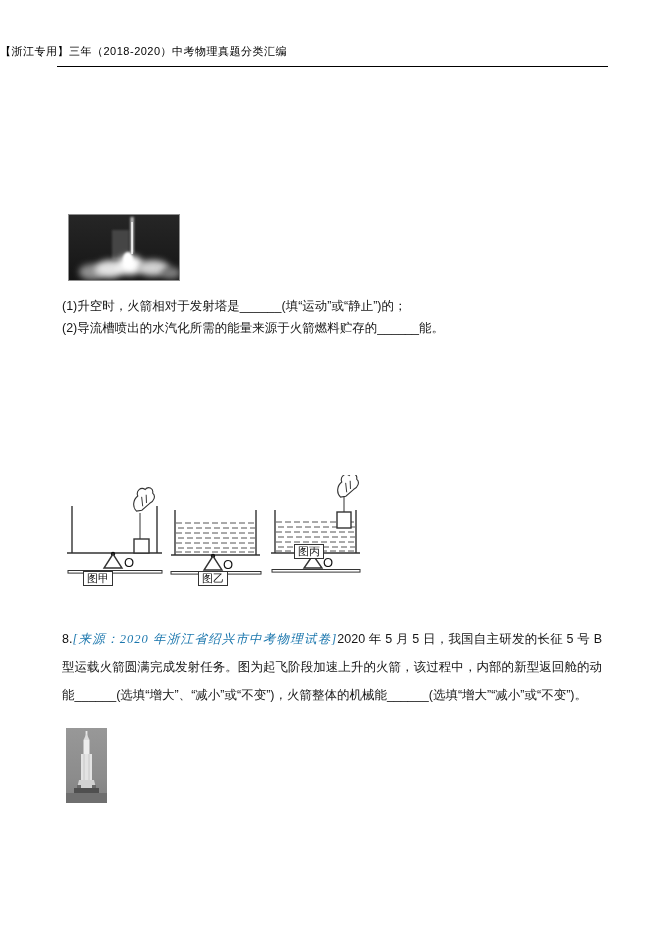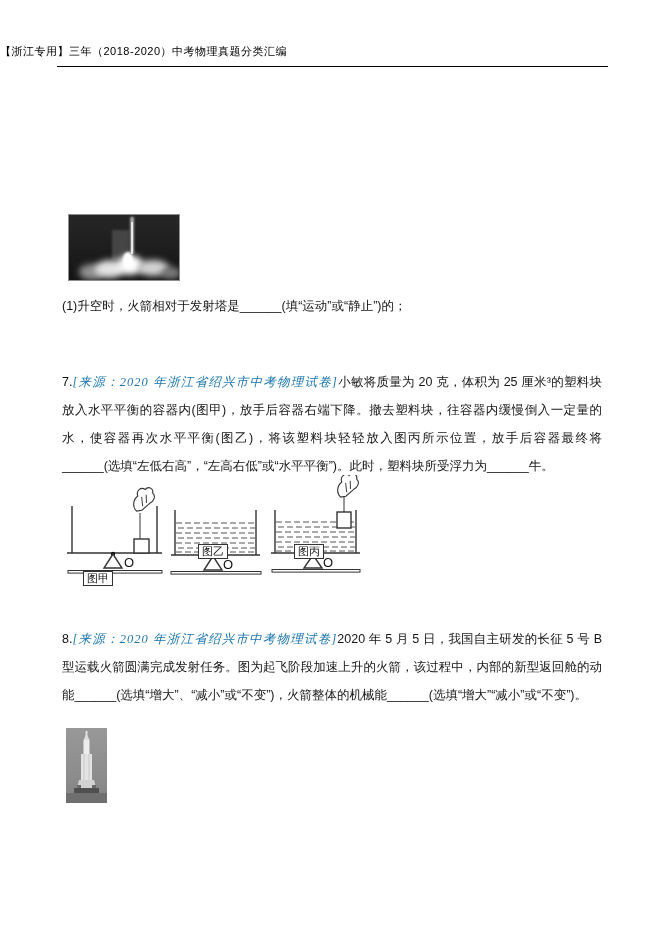--- a/index.html
+++ b/index.html
@@ -72,24 +72,22 @@
     <ellipse cx="24" cy="58" rx="13" ry="8" fill="#8f8f8f" filter="url(#blur1)"></ellipse>
     <ellipse cx="42" cy="55" rx="15" ry="9" fill="#e3e3e3" filter="url(#blur1)"></ellipse>
     <ellipse cx="62" cy="51" rx="13" ry="10" fill="#ffffff" filter="url(#blur1)"></ellipse>
     <ellipse cx="85" cy="54" rx="16" ry="8" fill="#d2d2d2" filter="url(#blur1)"></ellipse>
     <ellipse cx="103" cy="59" rx="10" ry="6" fill="#7d7d7d" filter="url(#blur1)"></ellipse>
     <ellipse cx="60" cy="45" rx="5" ry="7" fill="#ffffff" filter="url(#blur2)"></ellipse>
     <rect x="0.5" y="0.5" width="111" height="66" fill="none" stroke="#8f8f8f" stroke-width="1"></rect>
   </svg>
 
   <div class="subq" style="top:292px;">(1)升空时，火箭相对于发射塔是______(填“运动”或“静止”)的；</div>
+  <div class="subq" style="top:314px;">(2)导流槽喷出的水汽化所需的能量来源于火箭燃料贮存的______能。</div>
 
-  <div class="question" style="top:368px;">
-    <span class="qnum">7.</span><span class="qsource">[来源：2020 年浙江省绍兴市中考物理试卷]</span><span class="qbody">小敏将质量为 20 克，体积为 25 厘米³的塑料块放入水平平衡的容器内(图甲)，放手后容器右端下降。撤去塑料块，往容器内缓慢倒入一定量的水，使容器再次水平平衡(图乙)，将该塑料块轻轻放入图丙所示位置，放手后容器最终将______(选填“左低右高”，“左高右低”或“水平平衡”)。此时，塑料块所受浮力为______牛。</span>
-  </div>
 
   <svg class="figure-svg" width="325" height="118" viewBox="0 0 325 118" role="img">
     <defs>
       <g id="hand" stroke="#333" stroke-width="1.1" fill="#ffffff">
         <path d="M -3,12 C -8,9 -9,2 -5,-3 C -8,-8 -4,-13 1,-11 C 3,-15 9,-14 9,-9 C 13,-7 12,-1 8,2 L 2,10 Z"></path>
         <path d="M -1,-3 L 2,6 M 3,-6 L 5,2" fill="none" stroke-width="0.9"></path>
       </g>
     </defs>
 
     <g stroke="#333" stroke-width="1.4" fill="none">
@@ -135,21 +133,21 @@
       <line x1="289" y1="22" x2="289" y2="37" stroke-width="1"></line>
       <use href="#hand" transform="translate(291,11) rotate(12)"></use>
       <circle cx="258" cy="80" r="2.2" fill="#111" stroke="none"></circle>
       <path d="M258,80 L249,93 L267,93 Z" fill="#fff"></path>
       <rect x="217" y="94.5" width="88" height="2.6" fill="#fff" stroke-width="1"></rect>
     </g>
     <text x="268" y="92" font-size="13" fill="#111" stroke="none" font-family="Liberation Sans, sans-serif">O</text>
   </svg>
 
   <div class="fig-label" style="left:83px;top:571px;">图甲</div>
-  <div class="fig-label" style="left:198px;top:544px;">图乙</div>
+  <div class="fig-label" style="left:198px;top:571px;">图乙</div>
   <div class="fig-label" style="left:294px;top:544px;">图丙</div>
 
   <div class="question" style="top:625px;">
     <span class="qnum">8.</span><span class="qsource">[来源：2020 年浙江省绍兴市中考物理试卷]</span><span class="qbody">2020 年 5 月 5 日，我国自主研发的长征 5 号 B型运载火箭圆满完成发射任务。图为起飞阶段加速上升的火箭，该过程中，内部的新型返回舱的动能______(选填“增大”、“减小”或“不变”)，火箭整体的机械能______(选填“增大”“减小”或“不变”)。</span>
   </div>
 
   <svg class="photo" style="left:66px;top:728px;" width="41" height="75" viewBox="0 0 41 75" role="img">
     <defs>
       <linearGradient id="paybg" x1="0" y1="0" x2="0" y2="1">
         <stop offset="0" stop-color="#989898"></stop>

